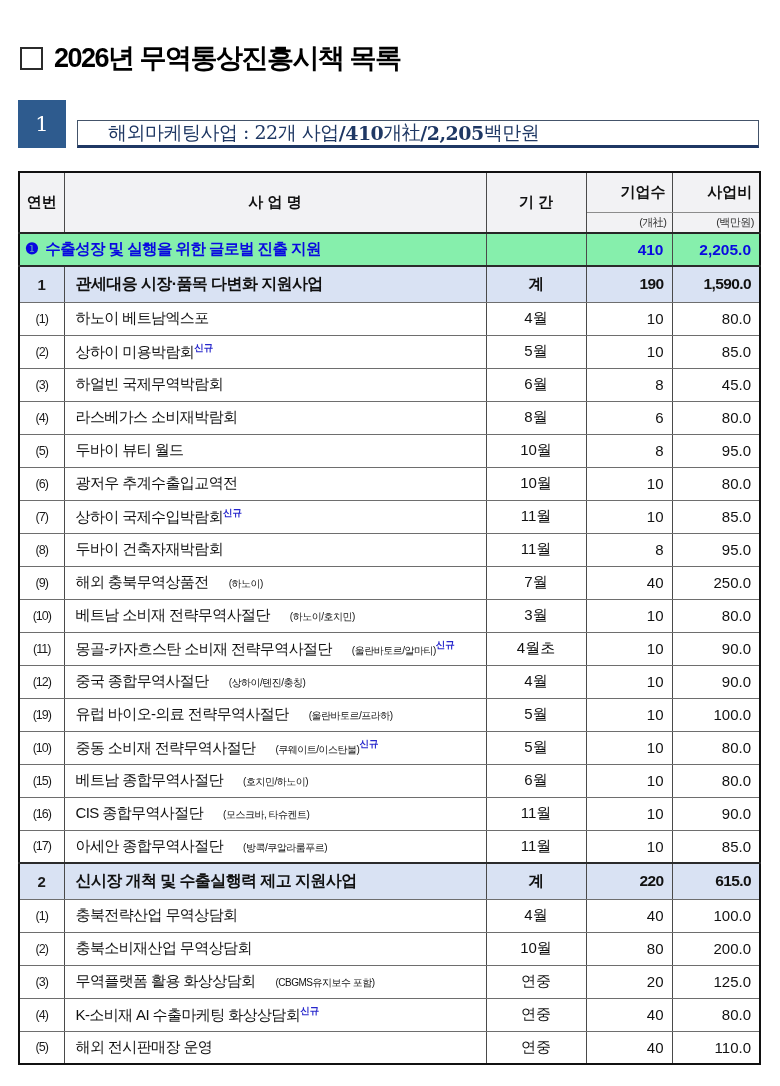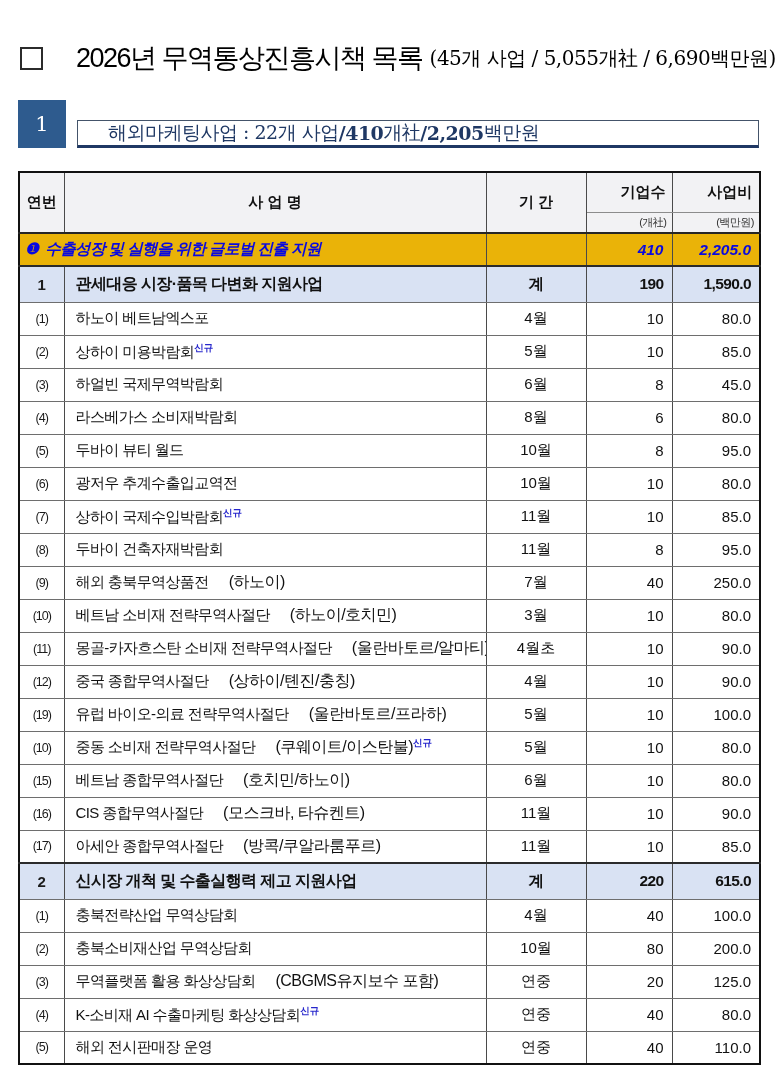--- a/index.html
+++ b/index.html
@@ -2,21 +2,21 @@
 <html style="--navy: #2e5b8e; --banner-text: #1f3864; --summary-blue: #0909e0; --section-bg: #d9e2f3; --no-col-bg: #e9eef8; --header-bg: #f2f2f4; --new-blue: #2626cc;"><head>
 <meta charset="utf-8">
 <style>
   html,body{margin:0;padding:0;background:#ffffff;}
   body{width:780px;height:1086px;font-family:"Liberation Sans",sans-serif;color:#111;overflow:hidden;}
   .page{box-sizing:border-box;width:780px;height:1086px;padding:40px 21px 0 18px;background:#fff;}
 
   
   .title-row{display:flex;align-items:center;gap:11px;margin:0 0 24px 2px;white-space:nowrap;}
   .checkbox-glyph{flex:0 0 auto;width:19px;height:19px;border:2.5px solid #2b2b2b;display:inline-block;}
-  .title-main{font-size:27px;font-weight:400;letter-spacing:-1.5px;color:#000;margin-left:22px;}
+  .title-main{font-size:27px;font-weight:700;letter-spacing:-1.5px;color:#000;}
   .title-paren{font-size:20px;font-weight:500;letter-spacing:-0.5px;color:#000;
                font-family:"DejaVu Serif","Liberation Serif",serif;margin-left:-4px;}
 
   
   .banner{display:flex;gap:11px;height:48px;margin:0 0 23px 0;}
   .banner-num{flex:0 0 48px;background:var(--navy);color:#fff;display:flex;align-items:center;justify-content:center;
               font-family:"DejaVu Serif","Liberation Serif",serif;font-size:21px;}
   .banner-box{flex:1;box-sizing:border-box;border:1px solid #44546a;border-bottom:3px solid var(--banner-text);
               display:flex;align-items:center;padding-left:30px;background:#fff;
               font-family:"DejaVu Serif","Liberation Serif",serif;font-size:19px;color:var(--banner-text);
@@ -32,43 +32,42 @@
 
   thead th{background:var(--header-bg);font-weight:700;font-size:15px;color:#111;text-align:center;vertical-align:middle;}
   tr.h1 th{height:35px;}
   tr.h1 th[rowspan]{height:61px;}
   tr.h1 .h-comp,tr.h1 .h-budget{border-bottom:1px solid #8c8c8c;padding-left:28px;}
   tr.h2 th{height:18px;font-weight:400;font-size:11px;color:#333;text-align:right;padding-right:5px;letter-spacing:-0.5px;}
 
   td{height:33px;font-size:15px;vertical-align:middle;}
   .c-no{background:var(--no-bg);text-align:center;font-size:12.5px;color:#1c1c1c;letter-spacing:-1px;}
   .c-name{text-align:left;padding-left:11px;font-size:15px;letter-spacing:-0.6px;margin-left:8px;}
-  .c-name .paren{font-size:16px;letter-spacing:-0.5px;padding-left:20px;}
+  .c-name .paren{font-size:10px;letter-spacing:-0.5px;padding-left:20px;}
   .c-name sup.new{color:var(--new-blue);font-size:9.5px;font-weight:700;letter-spacing:0;}
   .c-period{text-align:center;}
   .c-comp,.c-budget{text-align:right;padding-right:8px;}
 
-  tr.summary-row td{color:var(--summary-blue);font-weight:700;border-top:2px solid #262626;background:#eab308;font-size:15.5px;font-style:italic;}
+  tr.summary-row td{color:var(--summary-blue);font-weight:700;border-top:2px solid #262626;background:#86efac;font-size:15.5px;}
   tr.summary-row .c-title{text-align:left;padding-left:5px;letter-spacing:-0.6px;}
   tr.summary-row .marker{margin-right:7px;}
 
   tr.section-row td{background:var(--section-bg);font-weight:700;font-size:16px;height:36px;
                     border-top:2px solid #2b2b2b;letter-spacing:-0.6px;}
   tr.section-row .c-no{background:var(--section-bg);font-size:15px;letter-spacing:0;}
   tr.section-row .c-period,tr.section-row .c-comp,tr.section-row .c-budget{font-size:15.5px;}
 </style>
 </head>
 <body>
 
 <div class="page">
 
   <div class="title-row">
     <span class="checkbox-glyph"></span>
     <span class="title-main">2026년 무역통상진흥시책 목록</span>
-    <span class="title-paren">(45개 사업 / 5,055개社 / 6,690백만원)</span>
   </div>
 
   <div class="banner">
     <div class="banner-num">1</div>
     <div class="banner-box" id="banner-box">
         <span>해외마케팅사업 : 22개 사업 </span>
         <span class="b">/ </span>
         <span class="b">410</span>
         <span>개社 </span>
         <span class="b">/ </span>

